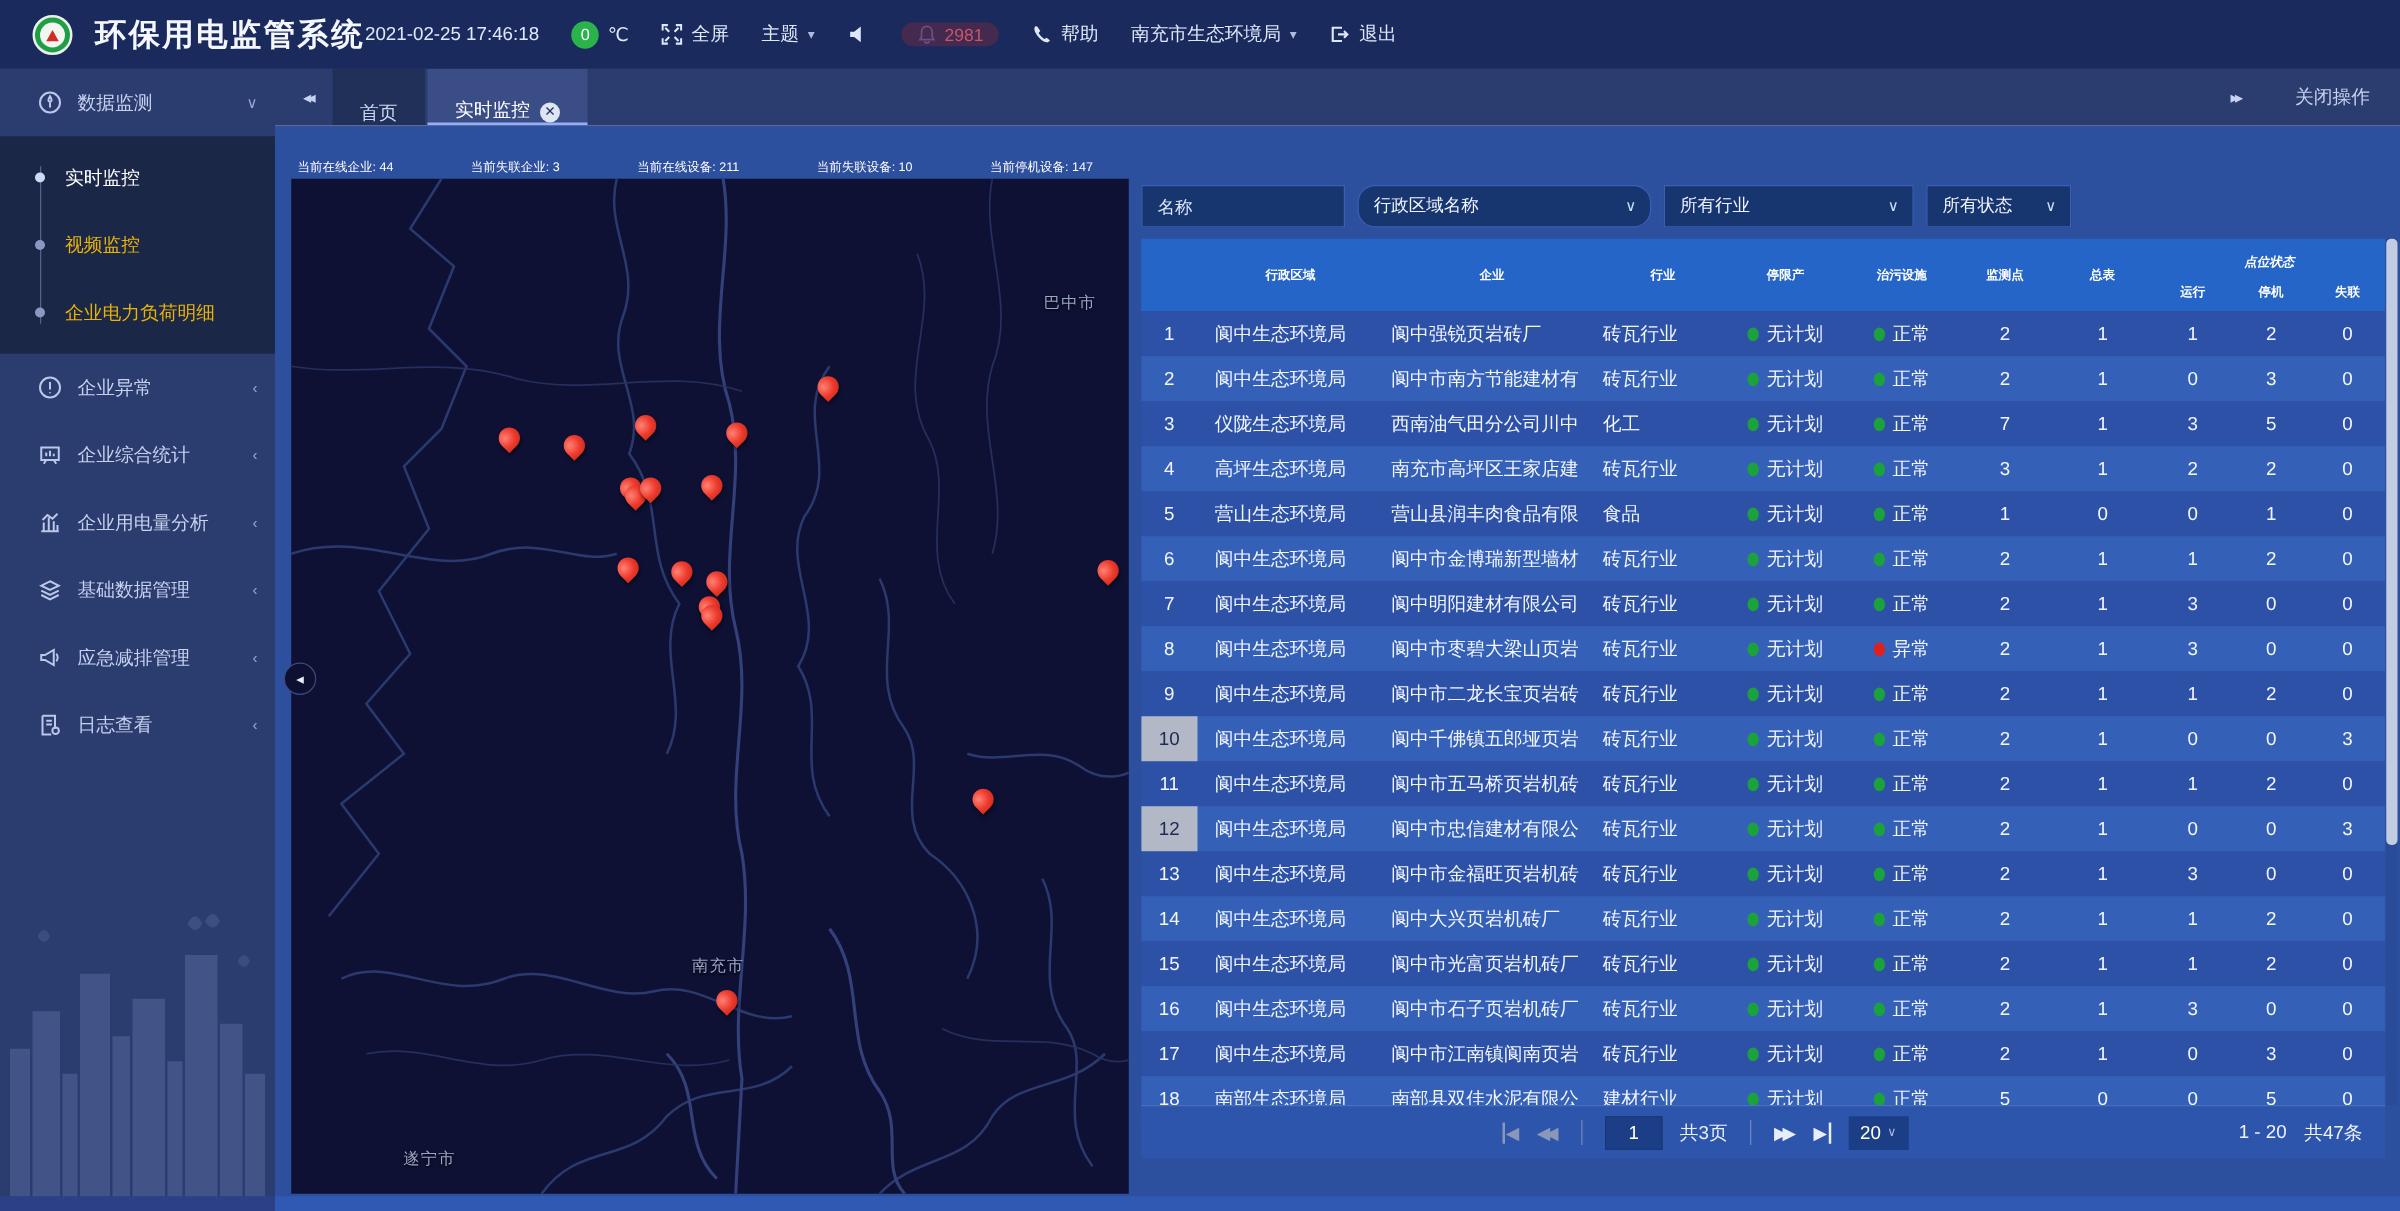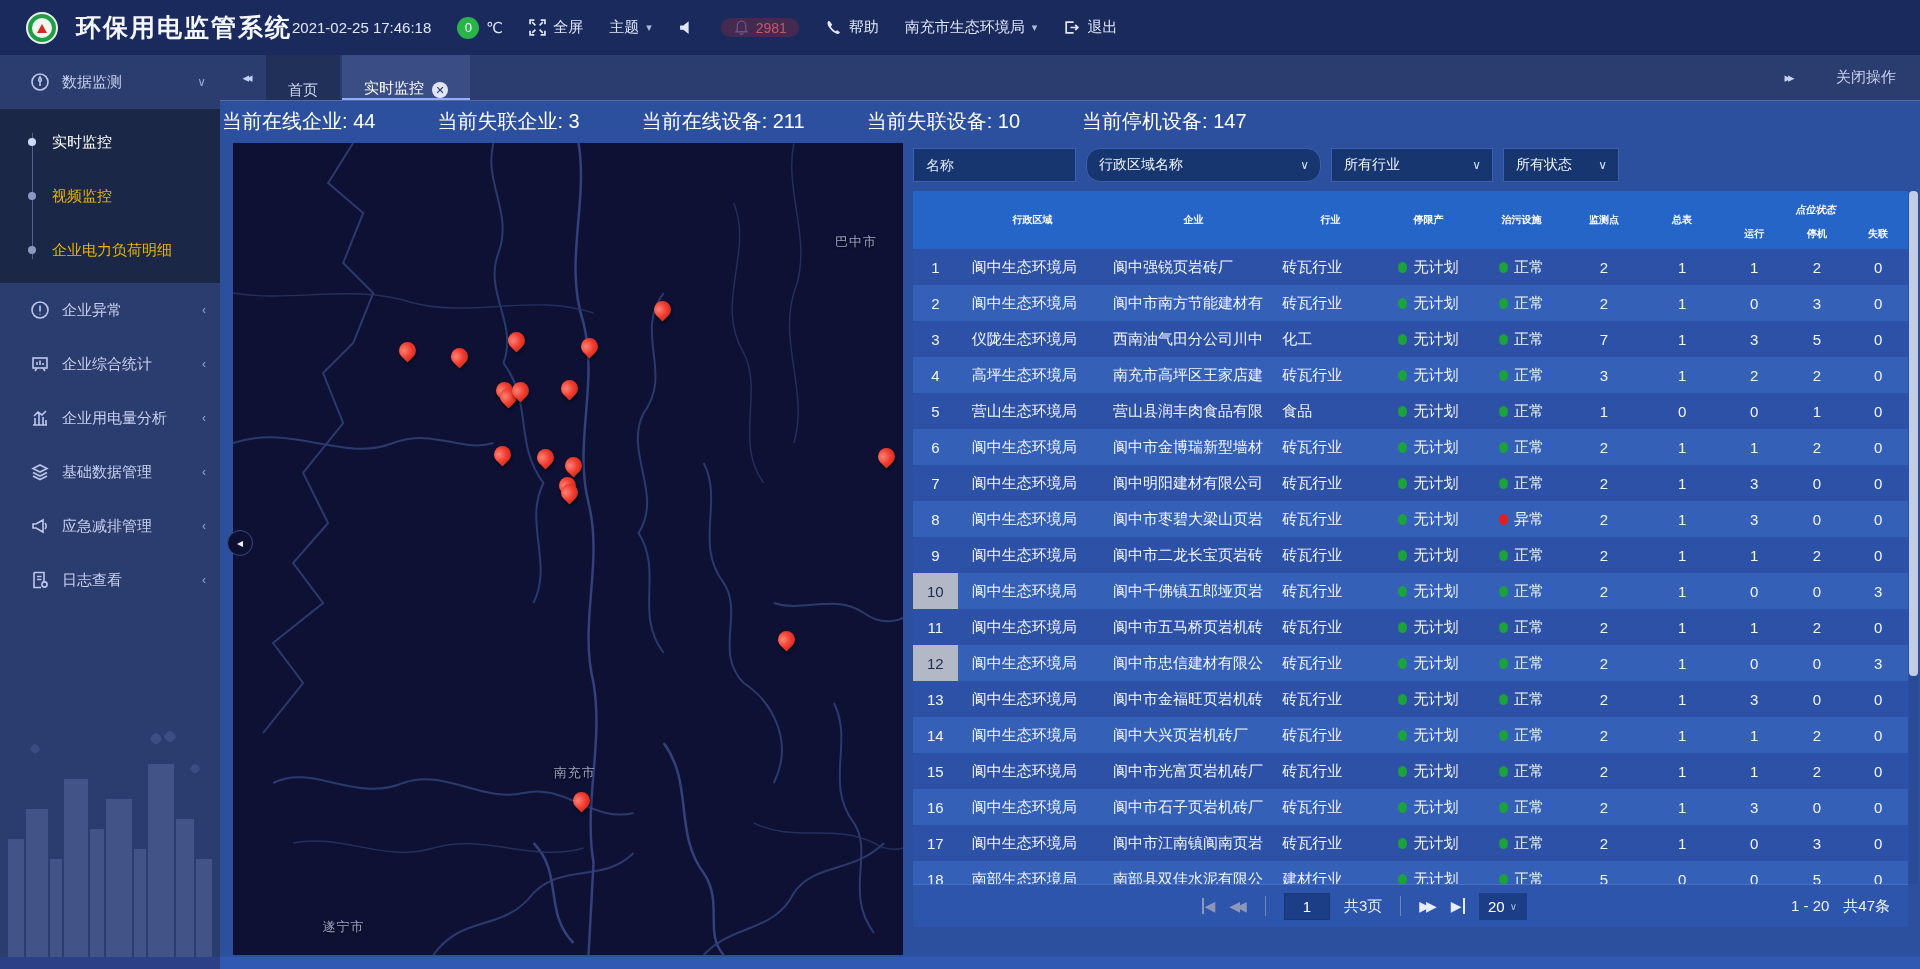--- a/index.html
+++ b/index.html
@@ -39,21 +39,21 @@
   
   .main { margin-left:220px; height:914px; display:flex; flex-direction:column; background:#2c4f9e; }
   .tabbar { height:46px; background:#2b3c6e; border-bottom:1px solid #5a6aa0; display:flex; align-items:stretch; padding-left:6px; position:relative; }
   .tab-nav { width:40px; display:flex; align-items:center; justify-content:center; color:#c7d2f0; font-size:13px; letter-spacing:-3px; cursor:pointer; }
   .tab { display:flex; align-items:flex-end; gap:8px; padding:0 22px; font-size:15px; color:#cdd7f2; cursor:pointer; background:#203058; margin-right:2px; }
   .tab.active { background:#3a4d85; color:#ffffff; border-bottom:2px solid #8fb0ff; }
   .tab-close { width:16px; height:16px; border-radius:50%; background:#dfe5f2; color:#25355f; font-size:11px; line-height:16px; text-align:center; cursor:pointer; }
   .tab-right { position:absolute; right:0; top:0; bottom:0; display:flex; align-items:center; gap:28px; padding:0 24px; }
   .close-ops { color:#c7d2f0; font-size:15px; cursor:pointer; }
 
-  .statusbar { height:40px; display:flex; align-items:center; gap:62px; padding-left:2px; font-size:20px; color:#ffffff; }
+  .statusbar { height:40px; display:flex; align-items:flex-end; gap:62px; padding-left:18px; font-size:10px; color:#ffffff; }
   .status-item { white-space:nowrap; }
 
   .body-row { flex:1; display:flex; padding:0 12px 0 13px; gap:10px; align-items:flex-start; }
 
   
   .map { width:670px; height:812px; margin-top:2px; position:relative; background:#0e1134; overflow:visible; flex:0 0 auto; }
   .map svg.geo { position:absolute; inset:0; width:100%; height:100%; }
   .city-label { position:absolute; transform:translate(-50%,-50%); color:#9aa6c8; font-size:13px; letter-spacing:1px; text-shadow:0 1px 2px #000; white-space:nowrap; }
   .pin { position:absolute; width:17px; height:17px; margin-left:-8px; margin-top:-16px; border-radius:50% 50% 50% 0; transform:rotate(-45deg); background:radial-gradient(circle at 35% 35%, #ff8275 0%, #ee3b2d 50%, #b92318 100%); box-shadow:-1px 2px 3px rgba(0,0,0,.55); cursor:pointer; }
   .map-collapse { position:absolute; left:-6px; top:47.6%; width:26px; height:26px; border-radius:50%; background:#0d1030; border:1px solid #3a4a7e; color:#e8eefc; display:flex; align-items:center; justify-content:center; font-size:12px; cursor:pointer; z-index:4; }
@@ -61,21 +61,21 @@
   
   .panel { flex:1; position:relative; height:779px; margin-top:7px; }
   .filters { display:flex; gap:10px; height:34px; margin-bottom:9px; }
   .f-box { background:#17366f; border:1px solid #3a5fb5; color:#f0f4ff; font-size:14px; display:flex; align-items:center; padding:0 12px; }
   input.f-box { outline:none; }
   input.f-box::placeholder { color:#dfe7fb; opacity:1; }
   .f-name { width:163px; }
   .f-sel { position:relative; cursor:pointer; }
   .f-sel::after { content:"∨"; position:absolute; right:11px; top:50%; transform:translateY(-50%); font-size:12px; color:#cfe0ff; }
   .f-region { width:235px;border-radius:14px; }
-  .f-industry { width:162px; }
+  .f-industry { width:200px; }
   .f-status { width:116px; }
 
   .grid { --cols:4.5% 15% 17.4% 10.1% 9.6% 9.1% 7.5% 8.2% 6.3% 6.3% 6.0%; }
   .thead { display:grid; grid-template-columns:var(--cols); grid-template-rows:27px 31px; background:#2565c8; font-size:10px; font-weight:bold; color:#fff; }
   .th { grid-row:1 / 3; display:flex; align-items:center; justify-content:center; }
   .th-group { grid-column:9 / 12; grid-row:1; display:flex; align-items:flex-end; justify-content:center; font-style:italic; padding-bottom:1px; }
   .th-sub { grid-row:2; display:flex; align-items:center; justify-content:center; }
 
   .tbody { height:679px; overflow:hidden; }
   .trow { display:grid; grid-template-columns:var(--cols); height:36px; align-items:stretch; font-size:15px; color:#f2f6ff; cursor:pointer; }

